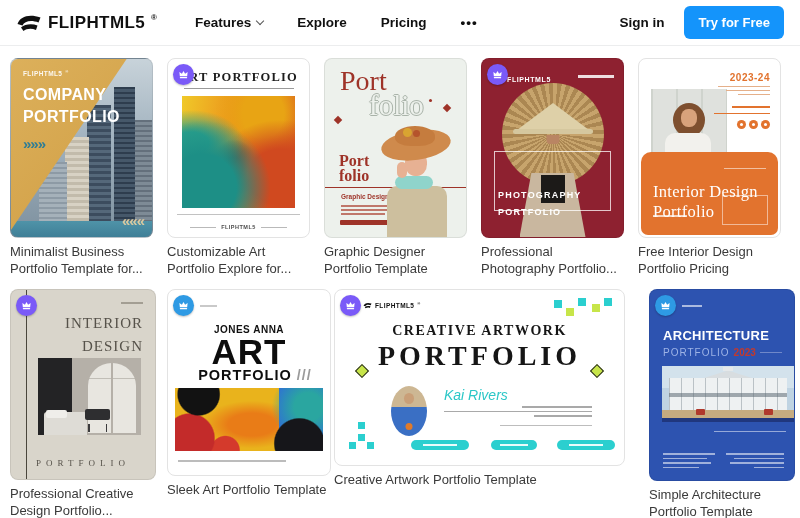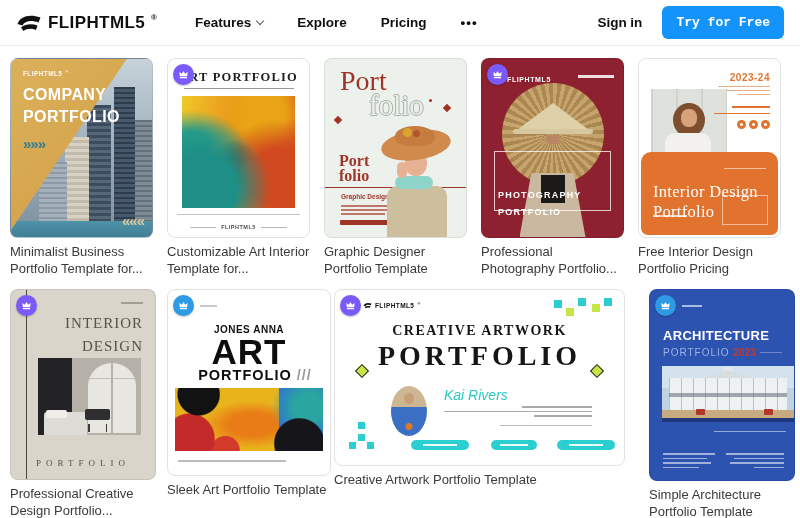--- a/index.html
+++ b/index.html
@@ -22,21 +22,21 @@
   .brand-name{font-size:17px;font-weight:800;letter-spacing:.4px;color:#101010}
   .brand-reg{font-size:8px;font-weight:700;color:#101010;vertical-align:top;position:relative;top:-5px}
   .nav{display:flex;align-items:center;gap:34px;margin-left:38px}
   .nav-item{font-size:13.5px;font-weight:700;color:#101010;cursor:pointer;display:flex;align-items:center;gap:6px}
   .caret{width:6px;height:6px;border-right:1.6px solid #555;border-bottom:1.6px solid #555;
     transform:rotate(45deg);position:relative;top:-2px}
   .nav-more{letter-spacing:1px}
   .header-spacer{flex:1}
   .signin{font-size:13.5px;font-weight:700;color:#101010;margin-right:20px;cursor:pointer}
   .cta{background:var(--accent-blue);color:#fff;font-size:13px;font-weight:700;border:none;
-    border-radius:6px;padding:9px 14px;cursor:pointer;font-family:Liberation Mono, monospace}
+    border-radius:6px;padding:9px 14px;cursor:pointer;font-family:Liberation Sans, sans-serif}
 
   
   .card{position:absolute;cursor:pointer}
   .cover{position:relative;width:100%;border-radius:8px;overflow:hidden;border:1px solid rgba(0,0,0,.08)}
   .caption{margin-top:6px;font-size:13px;line-height:1.28;color:var(--caption)}
   .badge{position:absolute;top:5px;left:5px;width:21px;height:21px;border-radius:50%;z-index:5;
     display:flex;align-items:center;justify-content:center;box-shadow:0 1px 2px rgba(0,0,0,.25)}
   .badge.purple{background:var(--badge-purple)}
   .badge.blue{background:var(--badge-blue)}
   .badge svg{width:11px;height:11px;fill:#fff}
@@ -293,21 +293,21 @@
       <div class="abs title">ART PORTFOLIO</div>
       <div class="abs rule"></div>
       <div class="abs paint"></div>
       <div class="abs rule2"></div>
       <div class="abs pub">
         <span class="l"></span>
         <span>FLIPHTML5</span>
         <span class="l"></span>
       </div>
     </div>
-    <div class="caption">Customizable Art Interior Template for...</div>
+    <div class="caption">Customizable Art Portfolio Explore for...</div>
   </div>
 
   <div class="card" style="left:324px;top:58px;width:143px">
     <div class="cover c3" style="height:180px">
       <div class="abs serif top">Port</div>
       <div class="abs serif outline">folio</div>
       <span class="abs dia d1"></span>
       <span class="abs dia d2"></span>
       <span class="abs dot"></span>
       <div class="abs serif mid">

